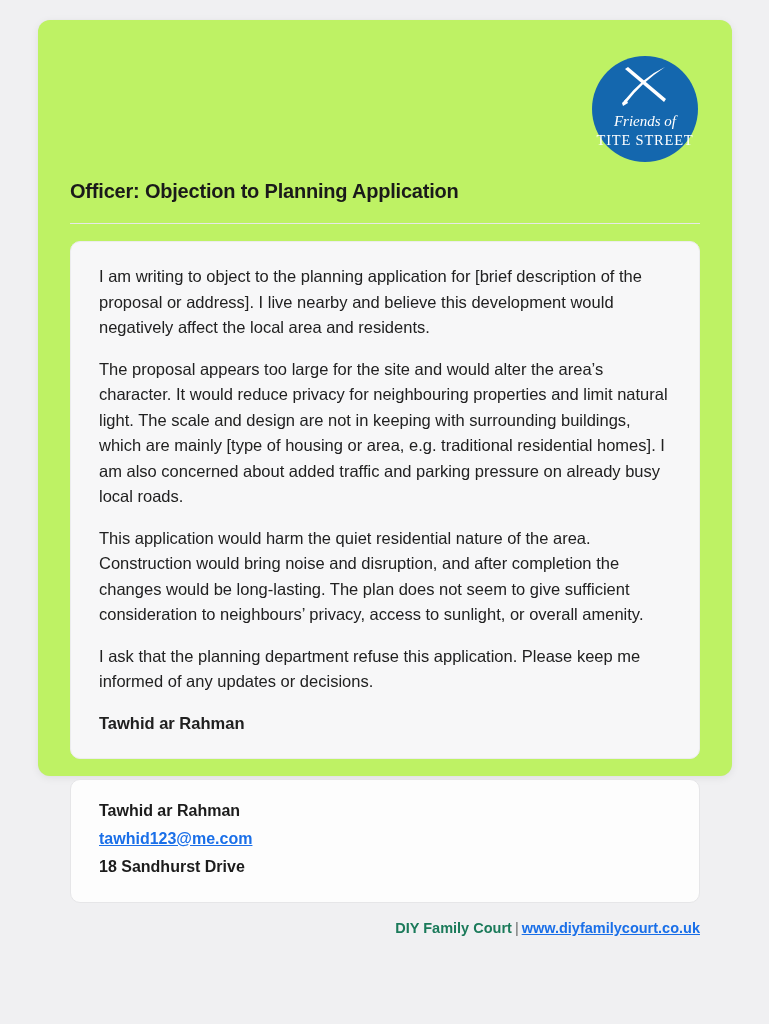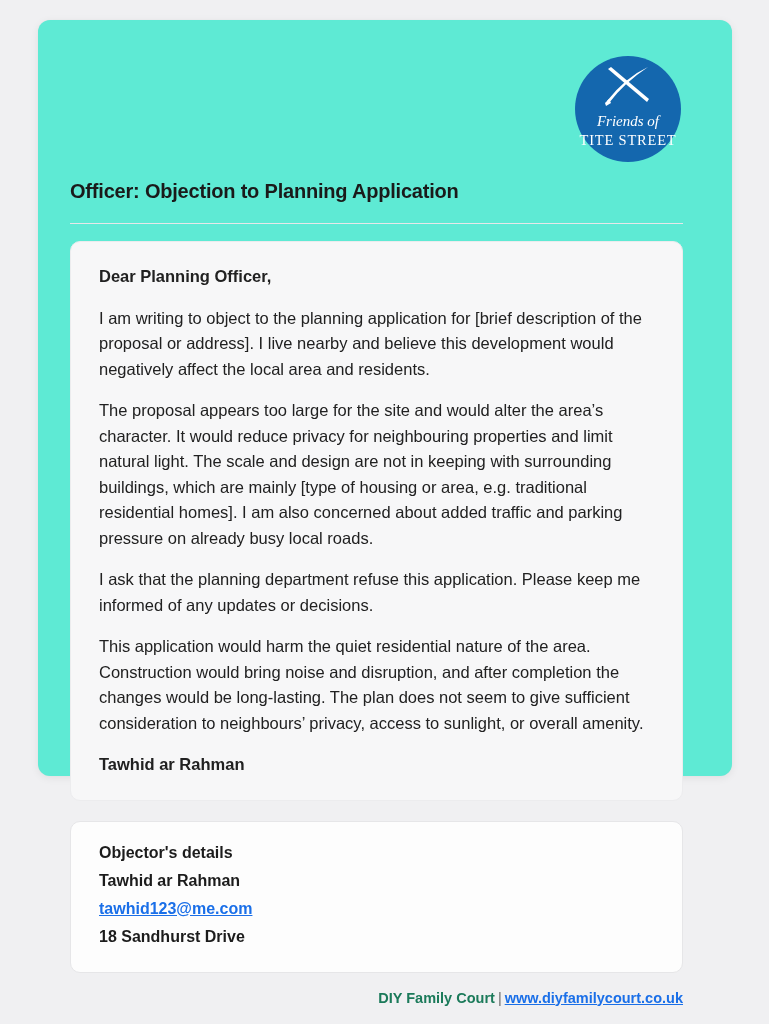--- a/index.html
+++ b/index.html
@@ -15,24 +15,24 @@
     background: #f0f0f2;
     overflow: hidden;
   }
   .card {
     position: absolute;
     left: 38px;
     top: 20px;
     width: 694px;
     height: 756px;
     box-sizing: border-box;
-    background: #5eead4;
+    background: #bef264;
     border-radius: 12px;
     box-shadow: 0 2px 8px rgba(0,0,0,0.07), 0 0 1px rgba(0,0,0,0.05);
-    padding: 32px 49px 24px 32px;
+    padding: 32px 32px 24px 32px;
   }
   .logo-row {
     display: flex;
     justify-content: flex-end;
     margin-top: 2px;
   }
   .logo-badge { width: 110px; height: 110px; display: block; }
   .subject {
     margin: 16px 0 0 0;
     font-size: 20px;
@@ -100,30 +100,28 @@
         </g>
         <text x="55" y="72" text-anchor="middle" fill="#ffffff" font-family="Liberation Serif, DejaVu Serif, serif" font-style="italic" font-size="15">Friends of</text>
         <text x="55" y="91" text-anchor="middle" fill="#ffffff" font-family="Liberation Serif, DejaVu Serif, serif" font-size="14.5" letter-spacing="0.8">TITE STREET</text>
       </svg>
     </div>
 
     <h1 class="subject">Officer: Objection to Planning Application</h1>
     <hr class="rule">
 
     <div class="letter-box">
-      <p class="letter-greeting">Dear Planning Officer,</p>
       <p>I am writing to object to the planning application for [brief description of the proposal or address]. I live nearby and believe this development would negatively affect the local area and residents.</p>
       <p>The proposal appears too large for the site and would alter the area’s character. It would reduce privacy for neighbouring properties and limit natural light. The scale and design are not in keeping with surrounding buildings, which are mainly [type of housing or area, e.g. traditional residential homes]. I am also concerned about added traffic and parking pressure on already busy local roads.</p>
+      <p>This application would harm the quiet residential nature of the area. Construction would bring noise and disruption, and after completion the changes would be long-lasting. The plan does not seem to give sufficient consideration to neighbours’ privacy, access to sunlight, or overall amenity.</p>
       <p>I ask that the planning department refuse this application. Please keep me informed of any updates or decisions.</p>
-      <p>This application would harm the quiet residential nature of the area. Construction would bring noise and disruption, and after completion the changes would be long-lasting. The plan does not seem to give sufficient consideration to neighbours’ privacy, access to sunlight, or overall amenity.</p>
       <p class="letter-signature">Tawhid ar Rahman</p>
     </div>
 
     <div class="details-box">
-      <p>Objector's details</p>
       <p>Tawhid ar Rahman</p>
       <p><a href="#" class="email-link">tawhid123@me.com</a></p>
       <p>18 Sandhurst Drive</p>
     </div>
 
     <div class="footer">
       <span class="brand">DIY Family Court</span><span class="sep">|</span><a href="#" class="site-link">www.diyfamilycourt.co.uk</a>
     </div>
 
   </div>

